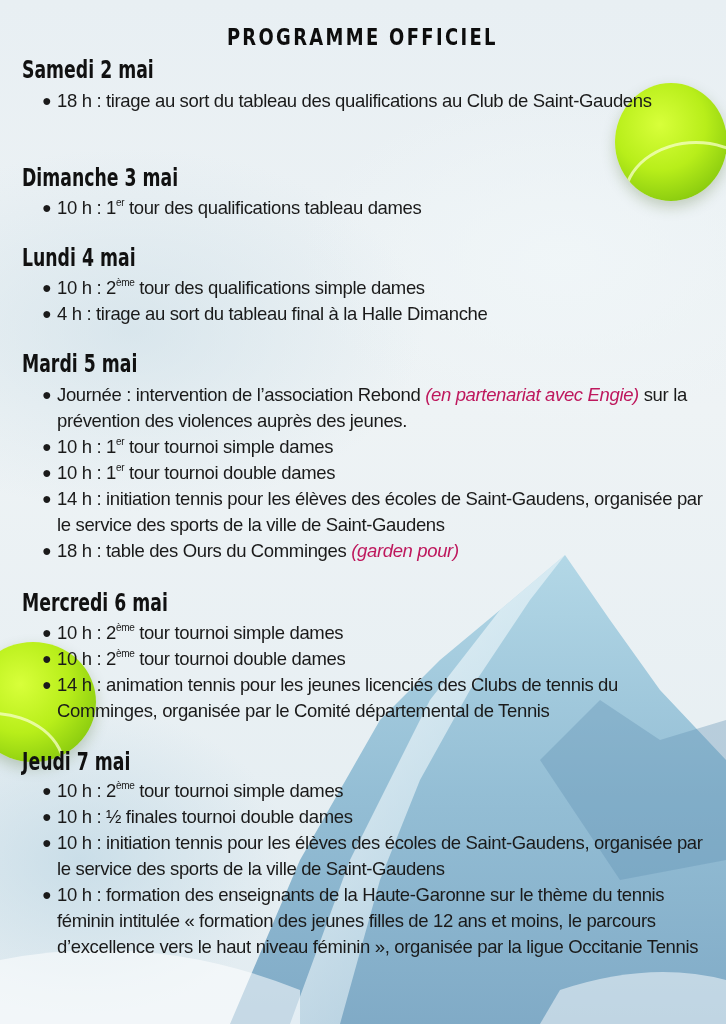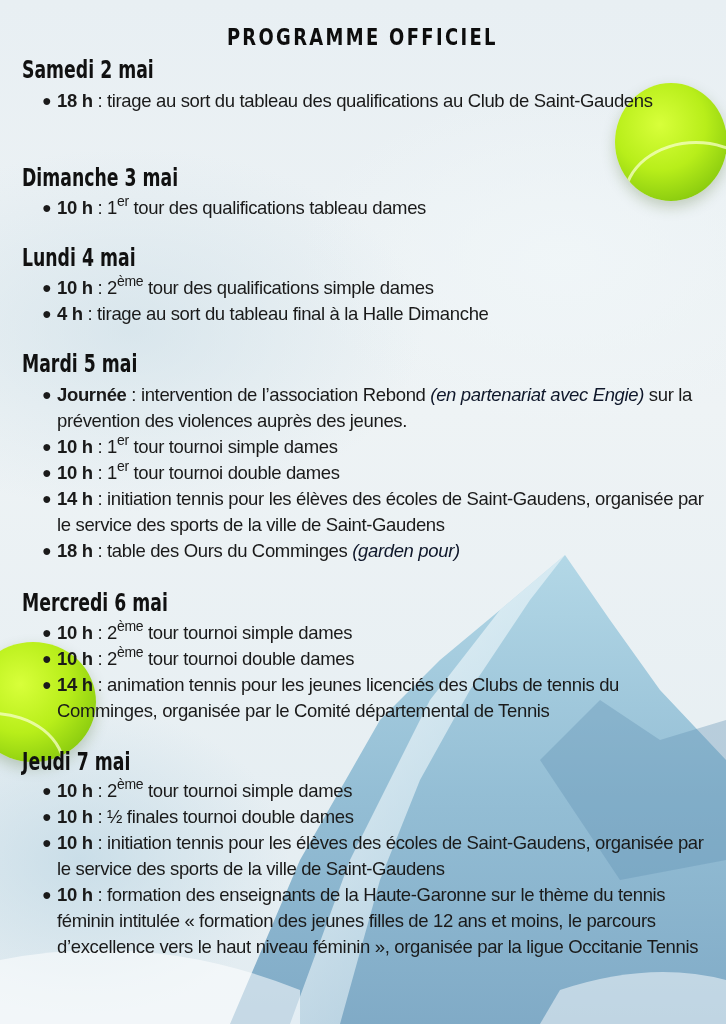--- a/index.html
+++ b/index.html
@@ -40,23 +40,23 @@
     .day {
       position: absolute; left: 22px; margin: 0;
       font-family: "DejaVu Sans", sans-serif; font-weight: bold; font-size: 24px;
       transform: scaleX(0.72); transform-origin: 0 0; white-space: nowrap;
       color: #111;
     }
     .list { position: absolute; left: 42px; width: 670px; margin: 0; padding: 0; list-style: none; }
     .item { position: relative; padding-left: 15px; font-size: 18.5px; line-height: 26px;
       letter-spacing: -0.35px; color: #1a1a1a; }
     .item .bullet { position: absolute; left: 0; top: 0; font-size: 16px; }
-    .item b { font-weight: bold; }
-    .item i { font-style: italic; color: #0f172a; }
-    .item sup { font-size: 14px; line-height: 0; vertical-align: 8px; }
+    .item b { font-weight: normal; }
+    .item i { font-style: italic; color: #be185d; }
+    .item sup { font-size: 10px; line-height: 0; vertical-align: 8px; }
   </style>
 </head>
 <body>
 
 <div class="bg"></div>
 
 <svg class="mountain" viewBox="0 0 726 1024" preserveAspectRatio="none">
   <defs>
     <linearGradient id="mg" x1="0" y1="0" x2="0" y2="1">
       <stop offset="0" stop-color="#a9d3e4" stop-opacity="0.85"></stop>

